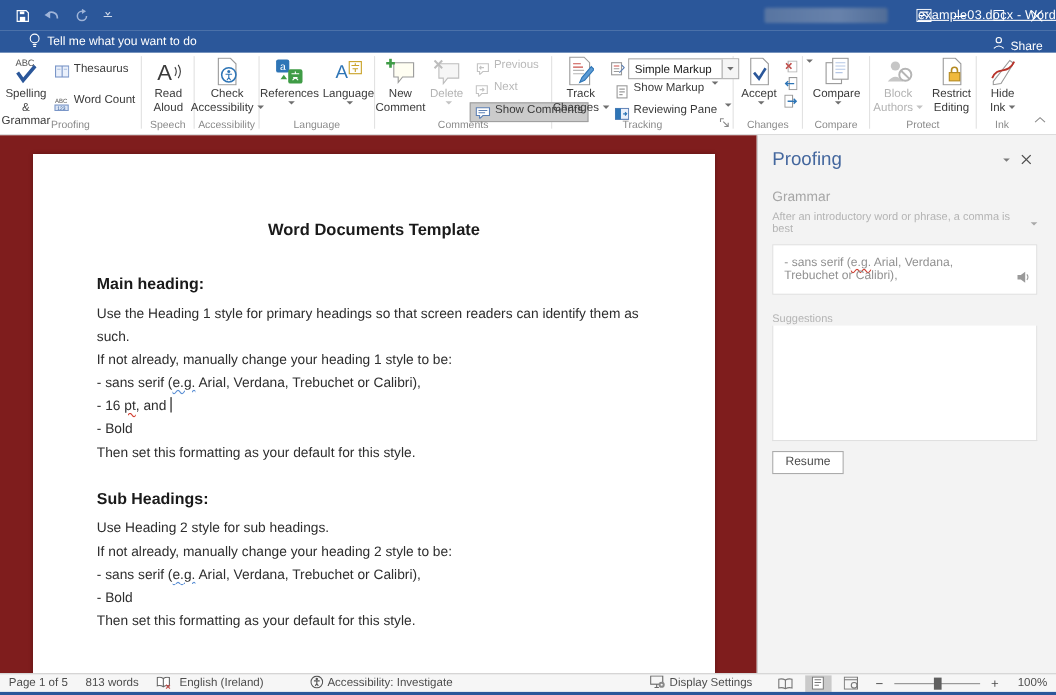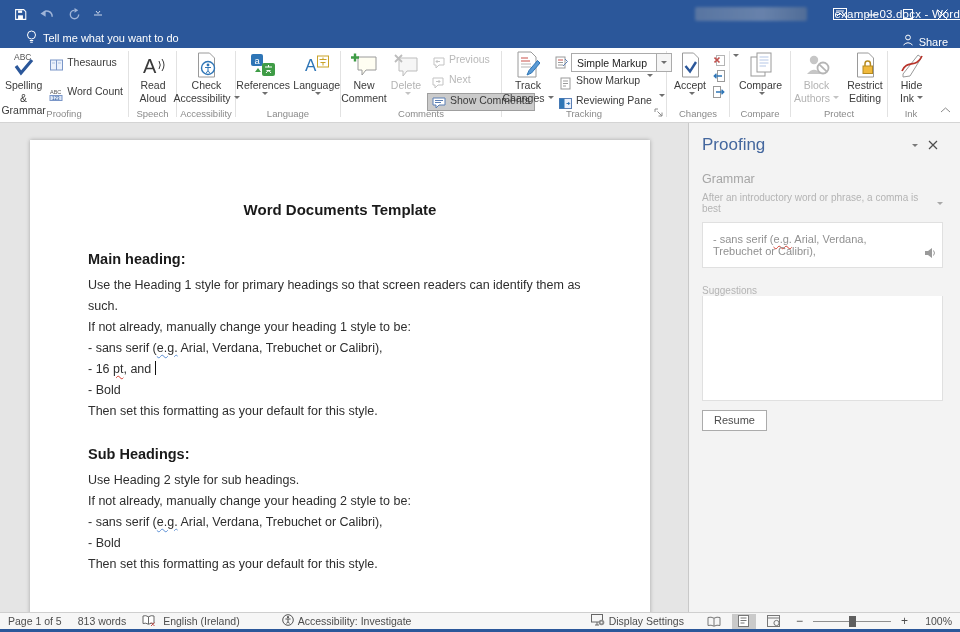--- a/index.html
+++ b/index.html
@@ -47,21 +47,21 @@
 
   .combo { width:101px; height:19px; border:1px solid #ababab; background:#fff; font-size:10.5px; color:#222; display:flex; align-items:center; padding-left:5px; position:relative; }
   .combo .ddbox { position:absolute; right:0; top:0; bottom:0; width:15px; border-left:1px solid #ababab; display:flex; align-items:center; justify-content:center; background:#f5f5f5; }
   .combo .ddbox .ddcaret { margin-left:0; }
 
   .dialog-launcher { position:absolute; right:3px; bottom:1px; }
   .collapse-ribbon { position:absolute; right:9px; bottom:5px; }
 
   
   .workspace { height:489px; display:flex; }
-  .docarea { width:688px; background:#e5e5e5; position:relative; overflow:hidden; }
+  .docarea { width:688px; background:#7f1d1d; position:relative; overflow:hidden; }
   .page { position:absolute; left:30px; top:17px; width:620px; height:640px; background:#fff; box-shadow:0 0 4px rgba(0,0,0,.28); padding:60px 58px 0 58px; }
   .p-title { font-size:15px; font-weight:bold; text-align:center; color:#1a1a1a; margin-bottom:30px; line-height:20px; }
   .p-h1 { font-size:14.5px; font-weight:bold; color:#1a1a1a; margin:23px 0 7px; line-height:18px; }
   .p-body { font-size:12.5px; color:#2e2e2e; line-height:21px; }
   .sq-red { text-decoration:underline wavy #d23f31 1px; text-underline-offset:2px; }
   .sq-blue { text-decoration:underline wavy #5b8fd4 1px; text-underline-offset:2px; }
   .cursor { display:inline-block; width:1px; height:14px; background:#111; vertical-align:-2px; }
 
   
   .pane { width:272px; background:#f3f3f3; border-left:1px solid #c9c9c9; padding:10px 17px 0 13px; position:relative; }

